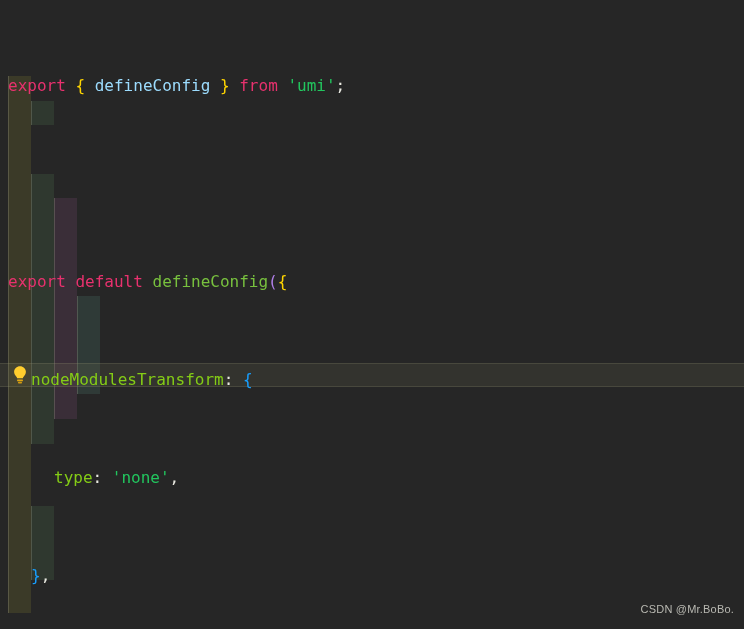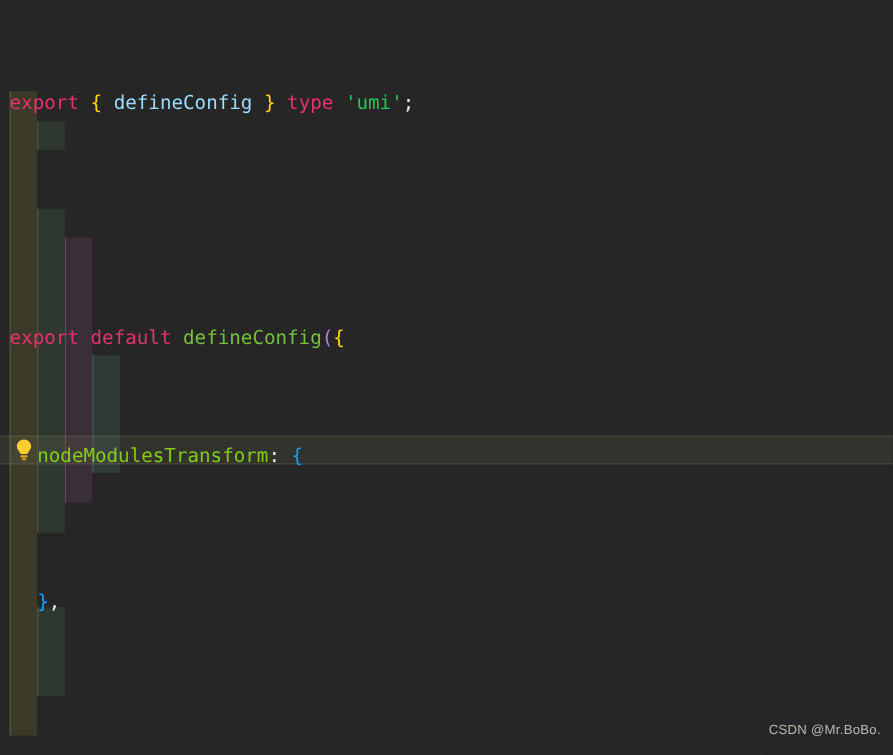--- a/index.html
+++ b/index.html
@@ -128,28 +128,29 @@
   <div class="lightbulb" style="top:364px;">
     <svg viewBox="0 0 20 22" width="20" height="22">
       <path d="M10 2.2c-3.3 0-5.9 2.5-5.9 5.6 0 2.1 1.1 3.6 2.1 4.8.5.6.8 1.1.9 1.7h5.8c.1-.6.4-1.1.9-1.7 1-1.2 2.1-2.7 2.1-4.8 0-3.1-2.6-5.6-5.9-5.6z" fill="#ffcd2e"></path>
       <rect x="7.1" y="15.4" width="5.8" height="1.9" rx="0.6" fill="#e2a812"></rect>
       <rect x="8.0" y="17.8" width="4.0" height="1.7" rx="0.7" fill="#d09a10"></rect>
     </svg>
   </div>
 
   <div class="code">
 
-    <div class="line" style="padding-left:8px;"><span class="kw">export</span> <span class="b-yellow">{</span> <span class="ident">defineConfig</span> <span class="b-yellow">}</span> <span class="kw">type</span> <span class="str">'umi'</span><span class="punc">;</span></div>
+    <div class="line" style="padding-left:8px;"><span class="kw">export</span> <span class="b-yellow">{</span> <span class="ident">defineConfig</span> <span class="b-yellow">}</span> <span class="kw">from</span> <span class="str">'umi'</span><span class="punc">;</span></div>
 
     <div class="line" style="padding-left:8px;"> </div>
 
     <div class="line" style="padding-left:8px;"><span class="kw">export</span> <span class="kw">default</span> <span class="fn">defineConfig</span><span class="b-purple">(</span><span class="b-yellow">{</span></div>
 
     <div class="line" style="padding-left:31px;"><span class="prop">nodeModulesTransform</span><span class="punc">:</span> <span class="b-blue">{</span></div>
 
+    <div class="line" style="padding-left:54px;"><span class="prop">type</span><span class="punc">:</span> <span class="str">'none'</span><span class="punc">,</span></div>
 
     <div class="line" style="padding-left:31px;"><span class="b-blue">}</span><span class="punc">,</span></div>
 
     
 
     
 
     
 
     

